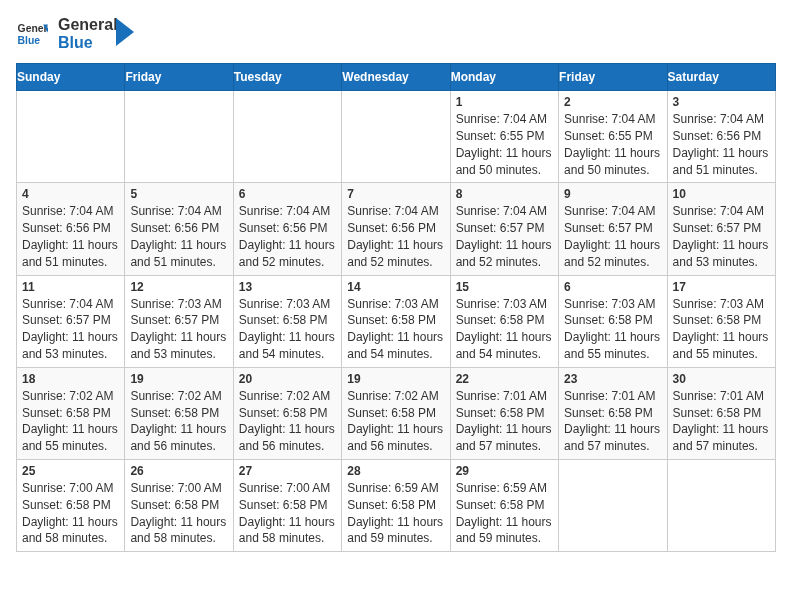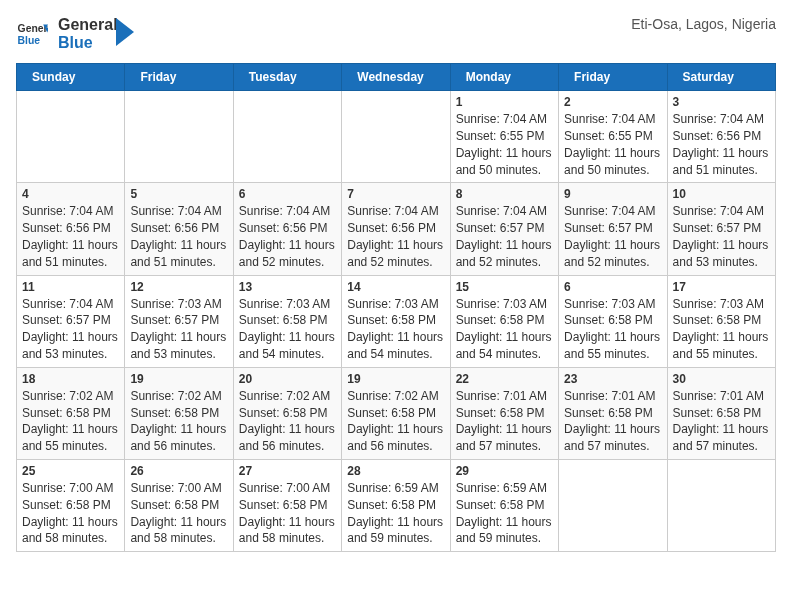--- a/index.html
+++ b/index.html
@@ -38,21 +38,21 @@
       color: #555;
     }
     .calendar {
       width: 100%;
       border-collapse: collapse;
       font-size: 11px;
     }
     .calendar thead th {
       background-color: #1a6fba;
       color: #fff;
-      padding: 6px 15px;
+      padding: 6px 0;
       text-align: left;
       font-size: 12px;
       font-weight: 600;
       border: 1px solid #1560a0;
     }
     .calendar tbody td {
       border: 1px solid #ccc;
       padding: 4px 5px;
       vertical-align: top;
       width: calc(100% / 7);
@@ -91,21 +91,20 @@
     </svg>
     <div style="margin-left:6px;">
       <div style="font-size:16px;font-weight:bold;color:#333;line-height:1.1;">General</div>
       <div style="font-size:16px;font-weight:bold;color:#1a6fba;line-height:1.1;">Blue</div>
     </div>
     <svg width="18" height="28" viewBox="0 0 18 28" style="margin-left:-6px;margin-top:-4px;">
       <polygon points="0,0 18,14 0,28" fill="#1a6fba"></polygon>
     </svg>
   </div>
   <div class="title-block">
-    <div class="subtitle">Eti-Osa, Lagos, Nigeria</div>
   </div>
 </div>
 
 <table class="calendar">
   <thead>
     <tr>
     <th>Sunday</th>
         <th>Friday</th>
         <th>Tuesday</th>
         <th>Wednesday</th>

